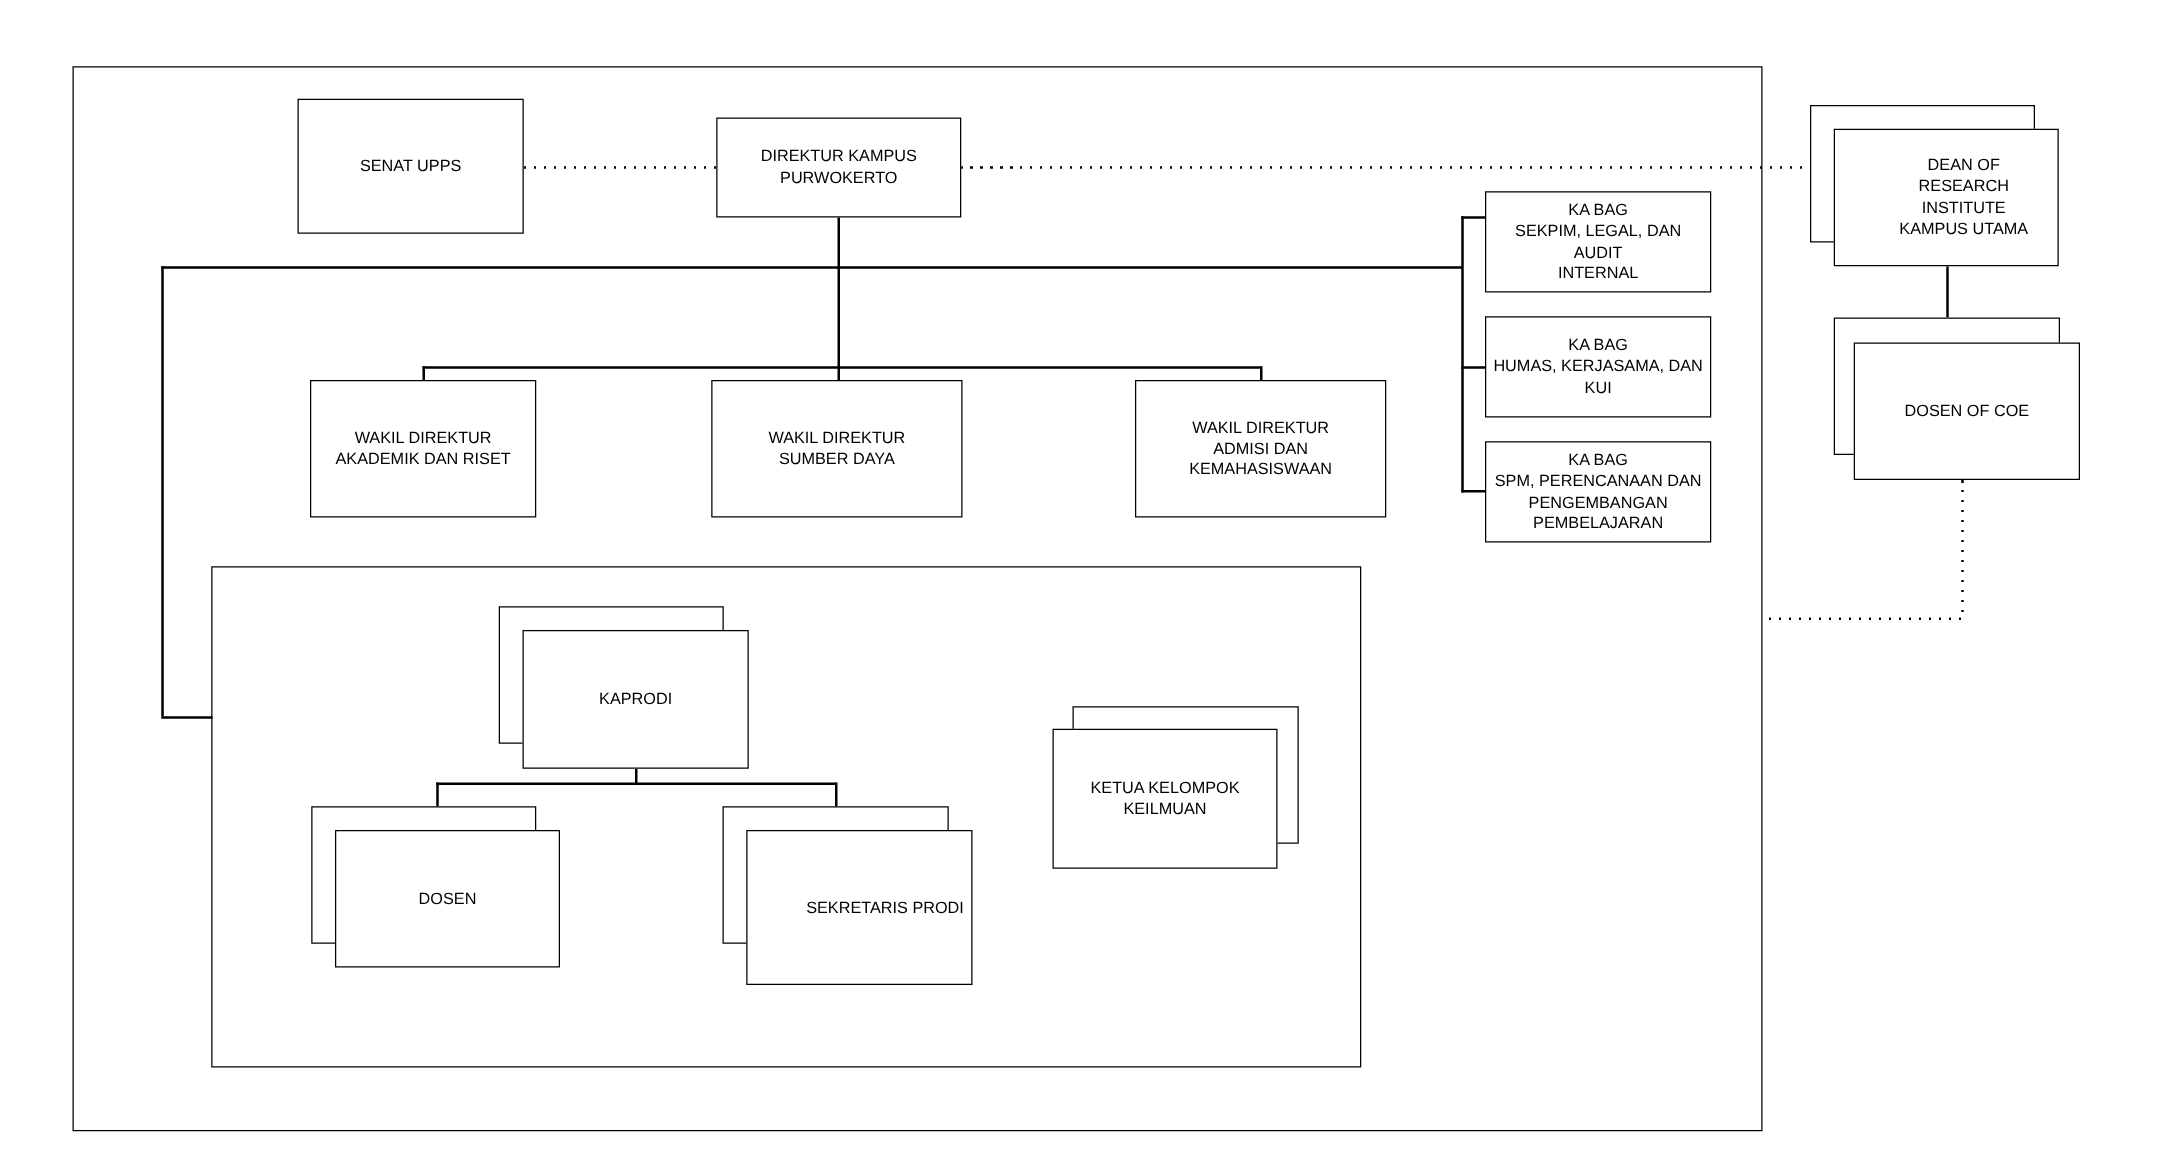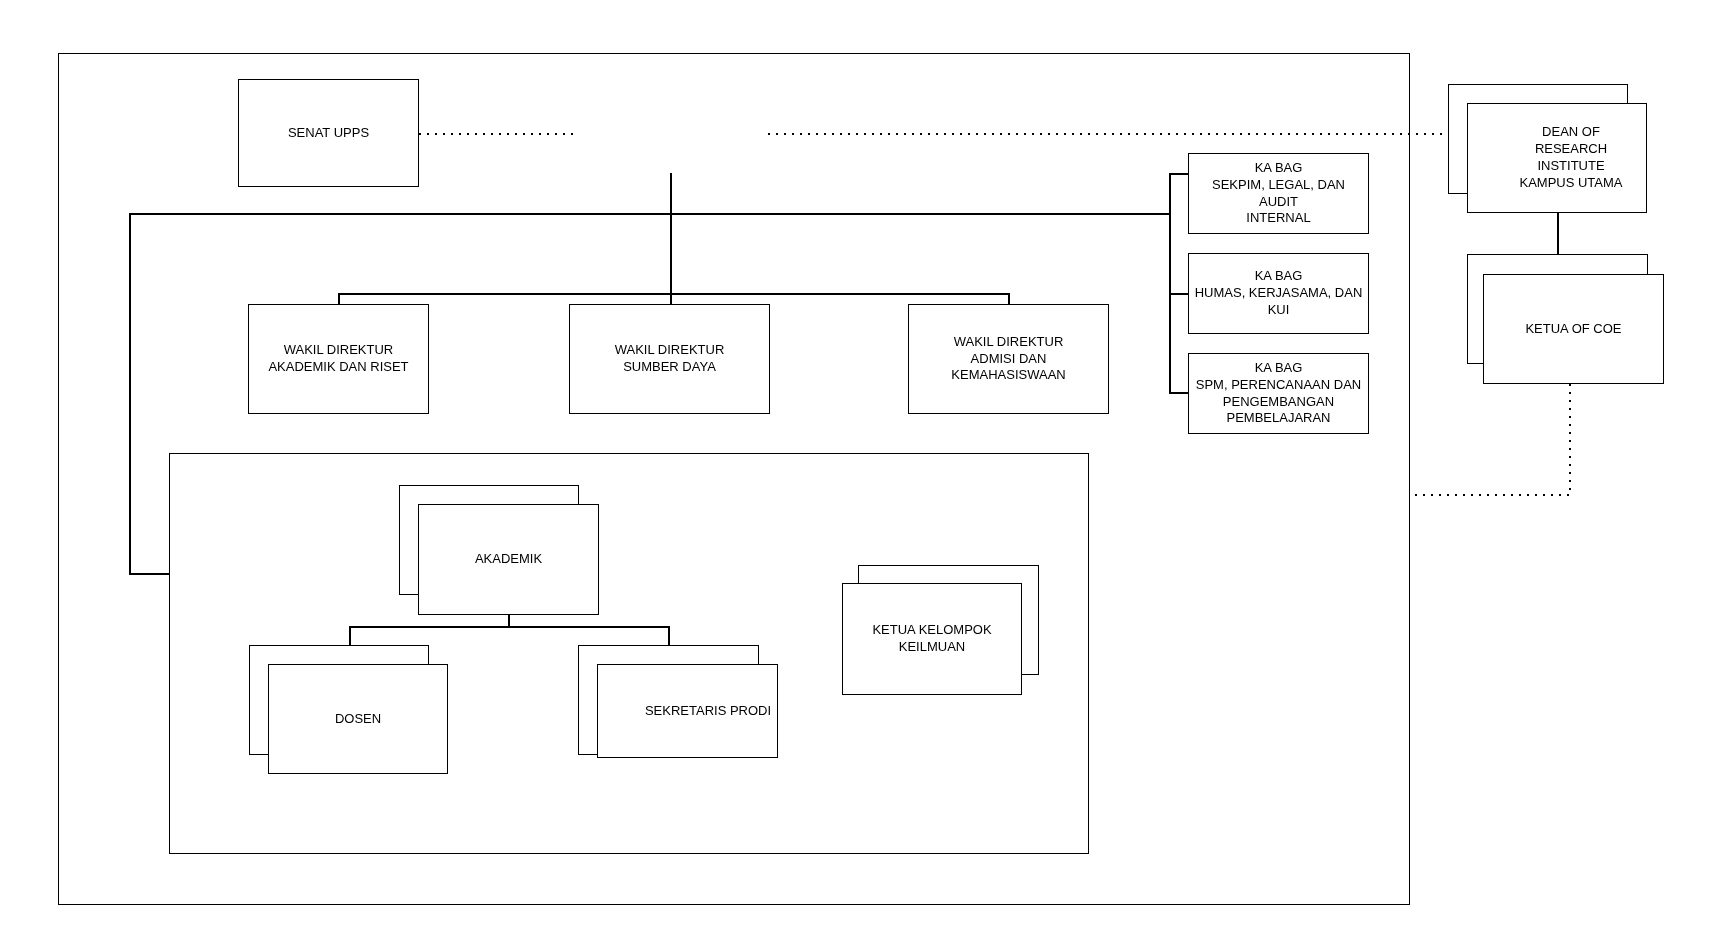--- a/index.html
+++ b/index.html
@@ -54,21 +54,21 @@
   .n-wd2       { left:529px;  top:304px; width:201px;  height:110px; }
   .n-wd3       { left:868px;  top:304px; width:201px;  height:110px; }
   .n-kb1       { left:1148px; top:153px; width:181px;  height:81px;  }
   .n-kb2       { left:1148px; top:253px; width:181px;  height:81px;  }
   .n-kb3       { left:1148px; top:353px; width:181px;  height:81px;  }
   .b-kaprodi   { left:359px;  top:485px; width:180px;  height:110px; }
   .n-kaprodi   { left:378px;  top:504px; width:181px;  height:111px; }
   .b-dosen     { left:209px;  top:645px; width:180px;  height:110px; }
   .n-dosen     { left:228px;  top:664px; width:180px;  height:110px;text-align:center; }
   .b-sek       { left:538px;  top:645px; width:181px;  height:110px; }
-  .n-sek       { left:557px;  top:664px; width:181px;  height:94px;padding-left:41px; }
+  .n-sek       { left:557px;  top:664px; width:181px;  height:124px;padding-left:41px; }
   .b-ketua     { left:818px;  top:565px; width:181px;  height:110px; }
   .n-ketua     { left:802px;  top:583px; width:180px;  height:112px; }
   .b-dean      { left:1408px; top:84px;  width:180px;  height:110px; }
   .n-dean      { left:1427px; top:103px; width:180px;  height:110px;padding-left:28px; }
   .b-head      { left:1427px; top:254px; width:181px;  height:110px; }
   .n-head      { left:1443px; top:274px; width:181px;  height:110px; }
 
   
   .l-main-h    { left:89px;   top:213px; width:1041px; }
   .l-main-v    { left:89px;   top:213px; height:360px; }
@@ -117,20 +117,24 @@
   <div class="vline l-dean-head"></div>
 
   <div class="hdot d-senat-dir"></div>
   <div class="hdot d-dir-dean"></div>
   <div class="vdot d-head-v"></div>
   <div class="hdot d-head-h"></div>
 
   <div class="box n-senat">
     <span class="label">SENAT UPPS</span>
   </div>
+  <div class="box n-direktur">
+    <span class="label">DIREKTUR KAMPUS
+PURWOKERTO</span>
+  </div>
   <div class="box n-wd1">
     <span class="label">WAKIL DIREKTUR
 AKADEMIK DAN RISET</span>
   </div>
   <div class="box n-wd2">
     <span class="label">WAKIL DIREKTUR
 SUMBER DAYA</span>
   </div>
   <div class="box n-wd3">
     <span class="label">WAKIL DIREKTUR
@@ -148,21 +152,21 @@
   </div>
   <div class="box n-kb3">
     <span class="label">KA BAG
 SPM, PERENCANAAN DAN
 PENGEMBANGAN
 PEMBELAJARAN</span>
   </div>
 
   <div class="stack-back b-kaprodi"></div>
   <div class="box n-kaprodi">
-    <span class="label">AKADEMIK</span>
+    <span class="label">KAPRODI</span>
   </div>
 
   <div class="stack-back b-dosen"></div>
   <div class="box n-dosen">
     <span class="label">DOSEN</span>
   </div>
 
   <div class="stack-back b-sek"></div>
   <div class="box n-sek">
     <span class="label">SEKRETARIS PRODI</span>
@@ -176,16 +180,16 @@
 
   <div class="stack-back b-dean"></div>
   <div class="box n-dean">
     <span class="label">DEAN OF
 RESEARCH INSTITUTE
 KAMPUS UTAMA</span>
   </div>
 
   <div class="stack-back b-head"></div>
   <div class="box n-head">
-    <span class="label">KETUA OF COE</span>
+    <span class="label">DOSEN OF COE</span>
   </div>
 
 </div>
 
 </body></html>

